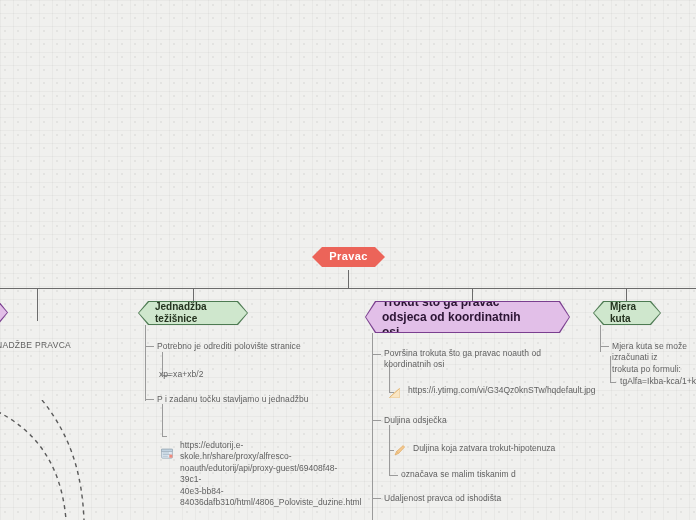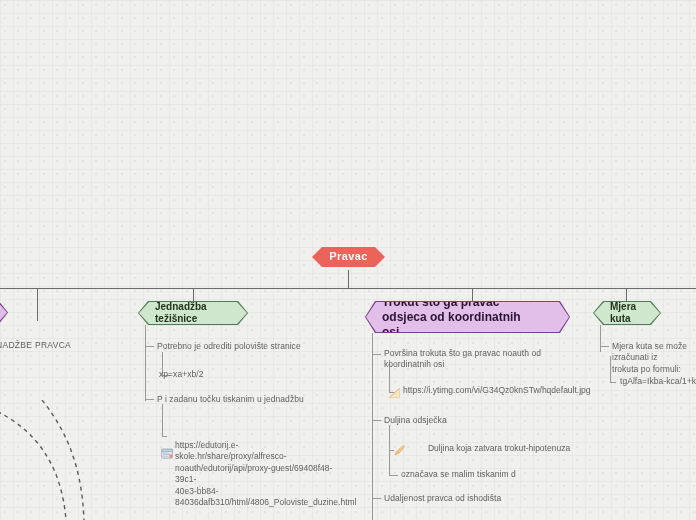--- a/index.html
+++ b/index.html
@@ -103,21 +103,21 @@
     font-size: 8.5px;
     color: #5f5f5f;
     line-height: 1.35;
     letter-spacing: 0.05px;
     white-space: pre-line;
   }
   .item-row {
     position: absolute;
     display: flex;
     align-items: flex-start;
-    gap: 2px;
+    gap: 7px;
   }
   .item-row .item-text {
     font-size: 8.5px;
     color: #5f5f5f;
     line-height: 1.35;
     white-space: pre-line;
   }
 
   
   .icon-pencil {
@@ -188,21 +188,21 @@
   <div class="sub-line-h" style="left:145px; top:399px; width:9px;"></div>
 
   <div class="sub-line-v" style="left:162px; top:352px; height:23px;"></div>
   <div class="sub-line-h" style="left:162px; top:375px; width:9px;"></div>
 
   <div class="sub-line-v" style="left:162px; top:404px; height:32px;"></div>
   <div class="sub-line-h" style="left:162px; top:436px; width:5px;"></div>
 
   <div class="item" style="left:157px; top:341px; width:185px;">Potrebno je odrediti polovište stranice</div>
   <div class="item" style="left:159px; top:369px; width:160px;">xp=xa+xb/2</div>
-  <div class="item" style="left:157px; top:394px; width:190px;">P i zadanu točku tiskanim u jednadžbu</div>
+  <div class="item" style="left:157px; top:394px; width:190px;">P i zadanu točku stavljamo u jednadžbu</div>
 
   <div class="item-row" style="left:161px; top:424px; width:190px;margin-top:16px;">
     <span class="icon-link">
       <svg viewBox="0 0 12 12" width="12" height="12">
         <rect x="0.6" y="1.2" width="10.8" height="9" rx="1" fill="#dfe9f2" stroke="#9aabb8" stroke-width="0.8"></rect>
         <rect x="0.6" y="1.2" width="10.8" height="2.2" fill="#c2d4e2" stroke="#9aabb8" stroke-width="0.7"></rect>
         <rect x="1.8" y="4.6" width="6.2" height="0.8" fill="#a9bccb"></rect>
         <rect x="1.8" y="6.2" width="7.6" height="0.8" fill="#a9bccb"></rect>
         <rect x="1.8" y="7.8" width="5" height="0.8" fill="#a9bccb"></rect>
         <rect x="8.3" y="6.6" width="3.1" height="3.1" fill="#ef8a7c"></rect>
@@ -240,21 +240,21 @@
         <polygon points="1.5,11.5 11.5,11.5 11.5,2.5" fill="#f7d9a8" stroke="#e2b877" stroke-width="0.7"></polygon>
         <polygon points="1.5,11.5 11.5,11.5 11.5,2.5" fill="#fae6c4"></polygon>
         <path d="M 1.6 11.4 L 11.4 2.6" stroke="#e0b271" stroke-width="0.9" fill="none"></path>
       </svg>
     </span>
     <span class="item-text" style="width:182px;">https://i.ytimg.com/vi/G34Qz0knSTw/hqdefault.jpg</span>
   </div>
 
   <div class="item" style="left:384px; top:415px; width:190px;">Duljina odsječka</div>
 
-  <div class="item-row" style="left:393px; top:443px; width:200px;text-align:center;">
+  <div class="item-row" style="left:393px; top:443px; width:200px;">
     <span class="icon-pencil">
       <svg viewBox="0 0 13 13" width="13" height="13">
         <path d="M 2 11 L 3.6 7.4 L 10.2 1.6 L 11.6 3 L 5.6 9.4 Z" fill="#f5c98f" stroke="#dca862" stroke-width="0.7"></path>
         <path d="M 3.6 7.4 L 5.6 9.4" stroke="#dca862" stroke-width="0.6"></path>
       </svg>
     </span>
     <span class="item-text" style="width:182px;">Duljina koja zatvara trokut-hipotenuza</span>
   </div>
 
   <div class="item" style="left:384px; top:493px; width:190px;">Udaljenost pravca od ishodišta</div>

